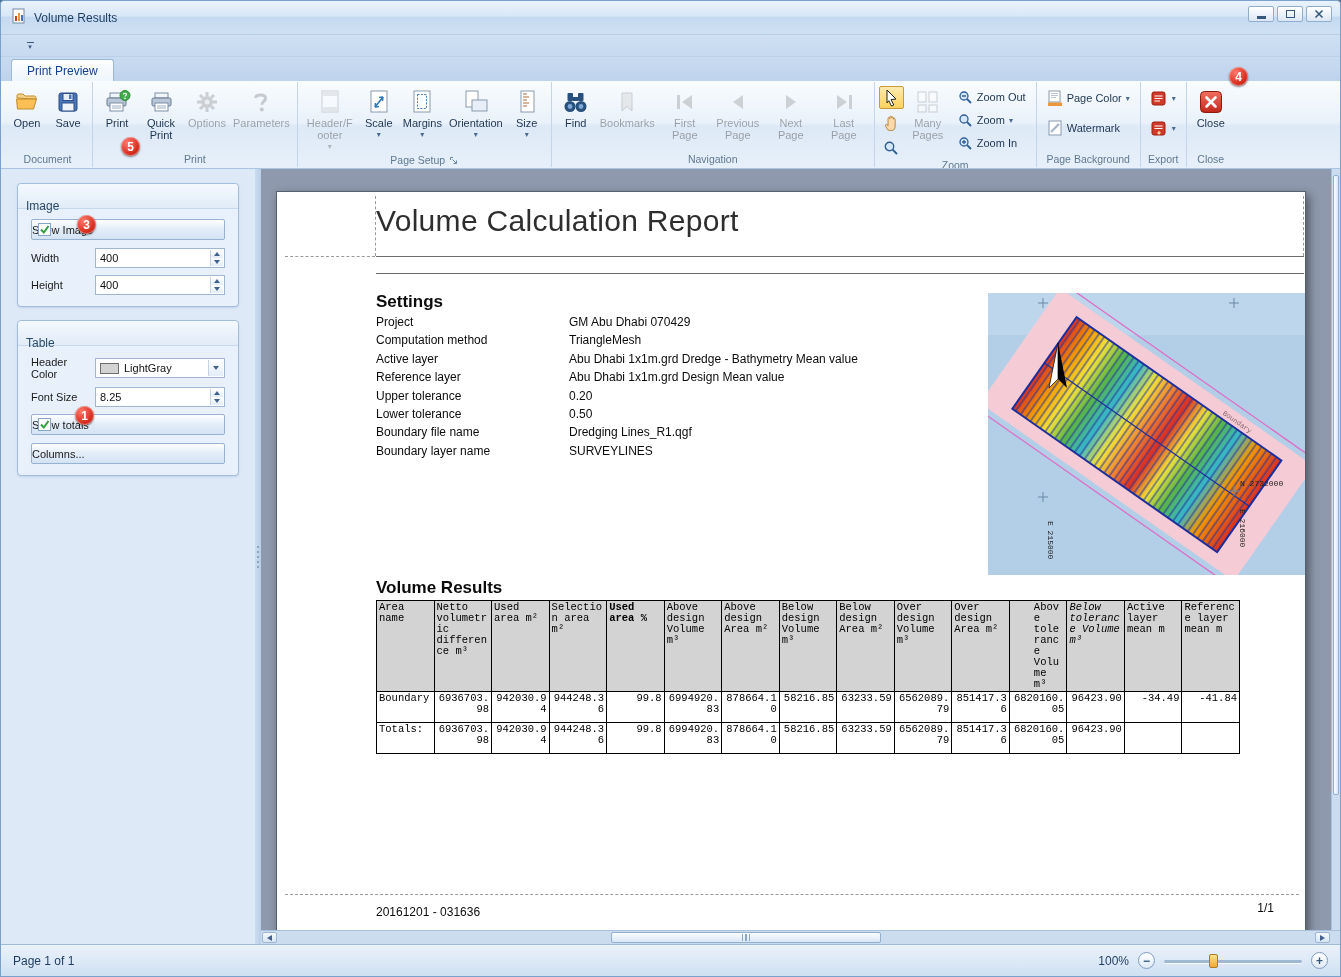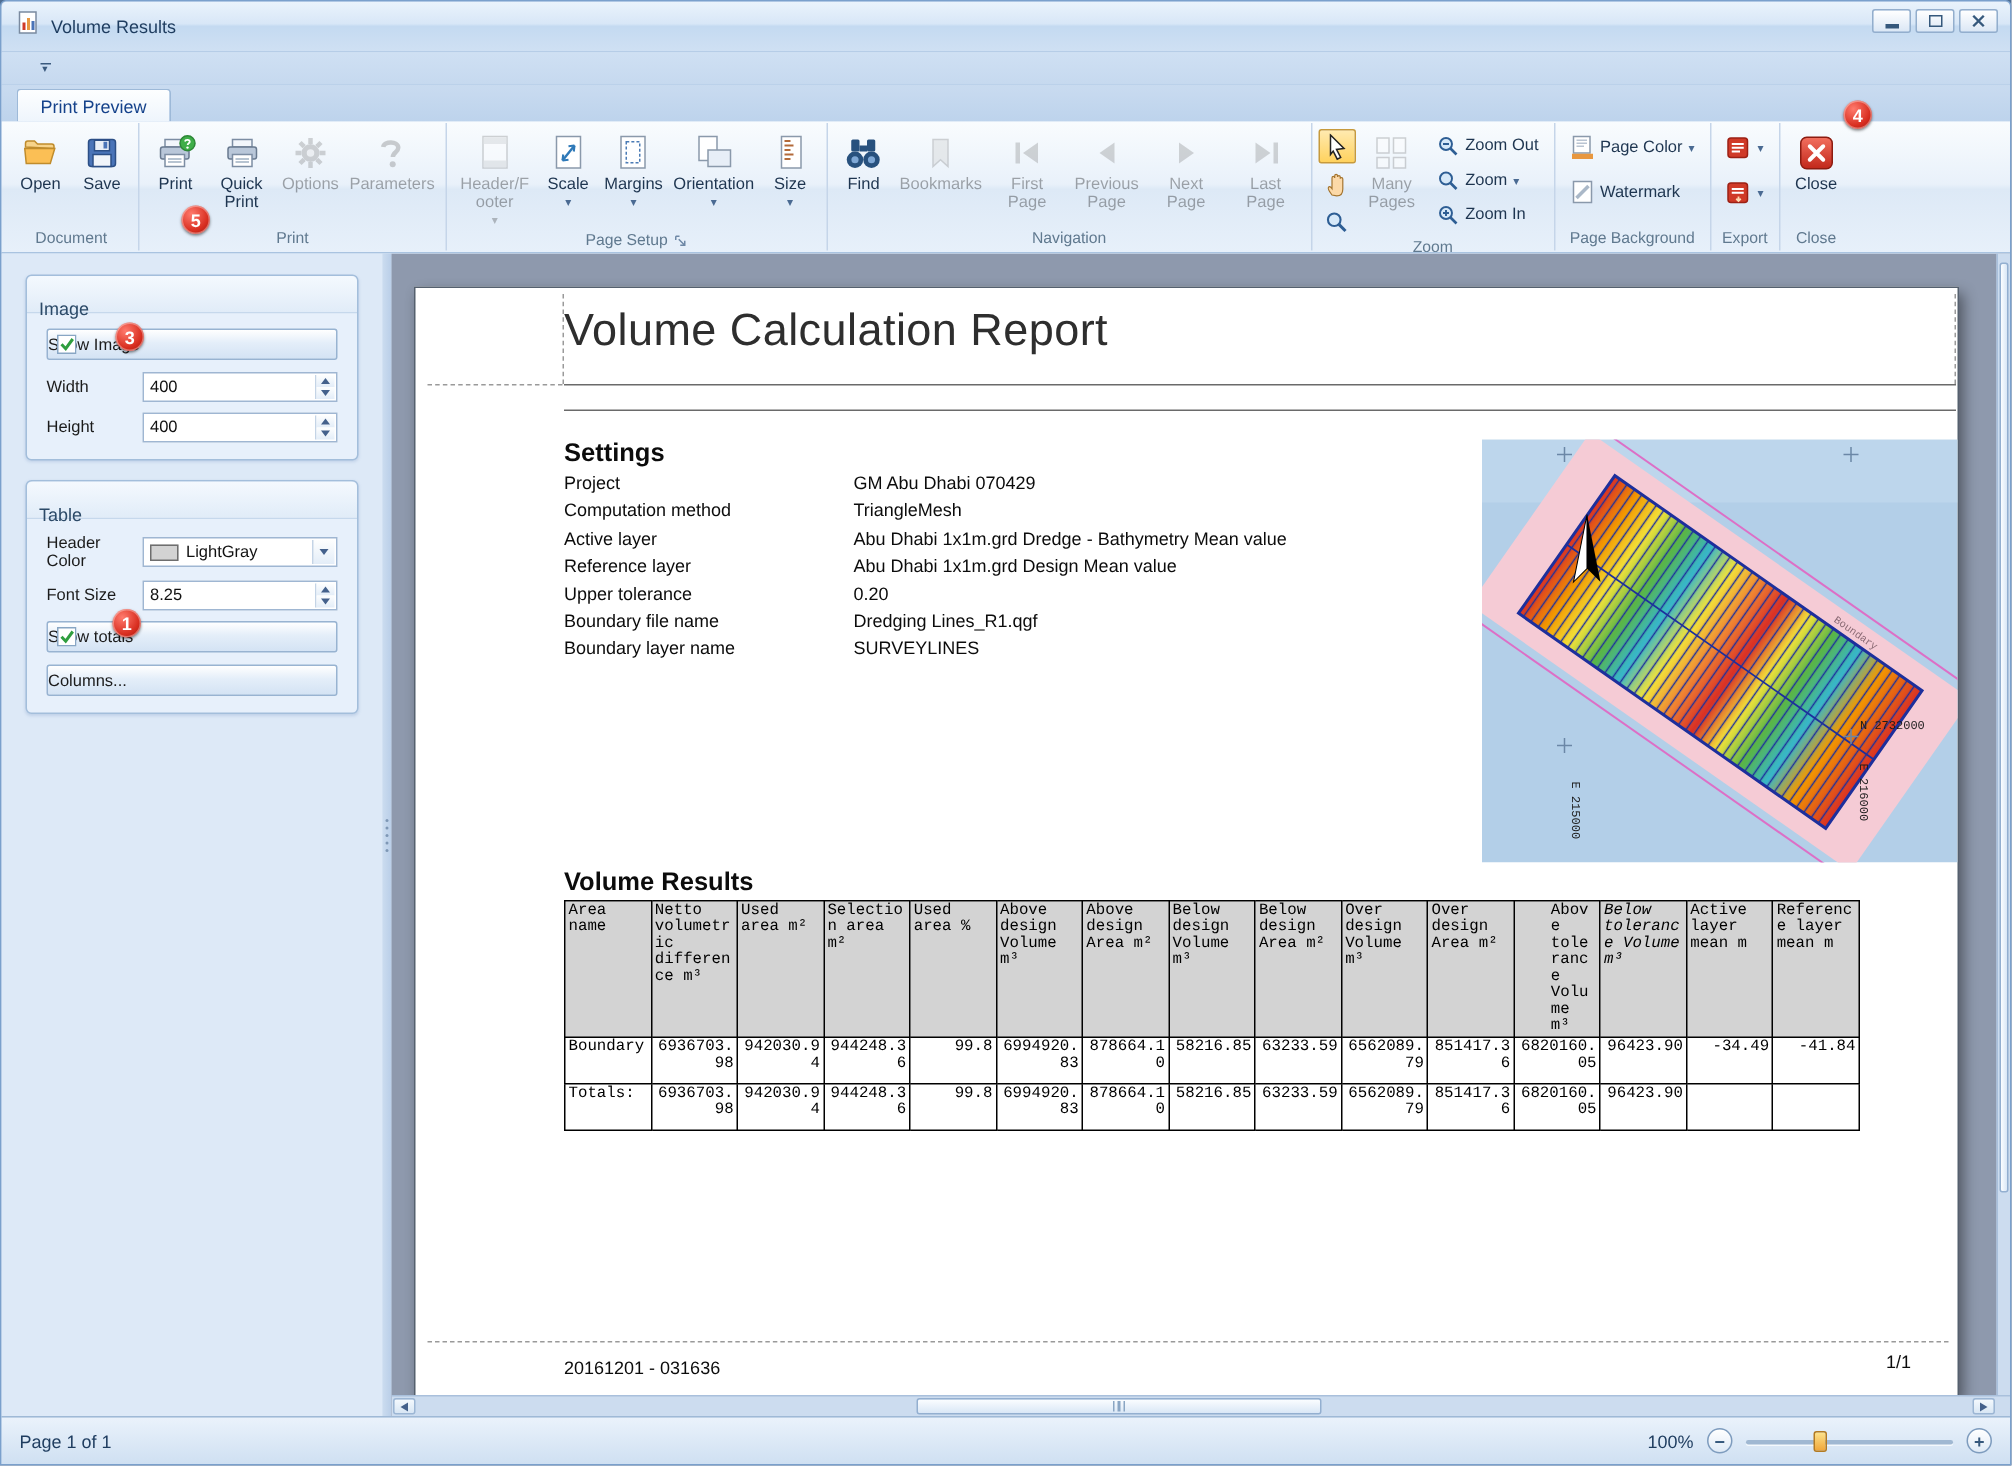--- a/index.html
+++ b/index.html
@@ -603,20 +603,24 @@
               <span class="set-label">Active layer</span>
               <span>Abu Dhabi 1x1m.grd Dredge - Bathymetry Mean value</span>
             </div>
             <div class="set-row">
               <span class="set-label">Reference layer</span>
               <span>Abu Dhabi 1x1m.grd Design Mean value</span>
             </div>
             <div class="set-row">
               <span class="set-label">Upper tolerance</span>
               <span>0.20</span>
+            </div>
+            <div class="set-row">
+              <span class="set-label">Lower tolerance</span>
+              <span>0.50</span>
             </div>
             <div class="set-row">
               <span class="set-label">Boundary file name</span>
               <span>Dredging Lines_R1.qgf</span>
             </div>
             <div class="set-row">
               <span class="set-label">Boundary layer name</span>
               <span>SURVEYLINES</span>
             </div>
           </div>
@@ -670,21 +674,21 @@
         </div>
 
         <div class="sec-heading" style="left:99px;top:386px">Volume Results</div>
         <table class="results-table">
           <thead>
               <tr>
                 <th style="background: rgb(211, 211, 211);">Area name</th>
                 <th style="background: rgb(211, 211, 211);">Netto volumetric difference m³</th>
                 <th style="background: rgb(211, 211, 211);">Used area m²</th>
                 <th style="background: rgb(211, 211, 211);">Selection area m²</th>
-                <th style="background: rgb(211, 211, 211);">Used area %</th>
+                <th style="background: rgb(211, 211, 211); font-weight: bold;">Used area %</th>
                 <th style="background: rgb(211, 211, 211);">Above design Volume m³</th>
                 <th style="background: rgb(211, 211, 211);">Above design Area m²</th>
                 <th style="background: rgb(211, 211, 211);">Below design Volume m³</th>
                 <th style="background: rgb(211, 211, 211);">Below design Area m²</th>
                 <th style="background: rgb(211, 211, 211);">Over design Volume m³</th>
                 <th style="background: rgb(211, 211, 211);">Over design Area m²</th>
                 <th style="background: rgb(211, 211, 211); padding-left: 24px;">Above tolerance Volume m³</th>
                 <th style="background: rgb(211, 211, 211); font-style: italic;">Below tolerance Volume m³</th>
                 <th style="background: rgb(211, 211, 211);">Active layer mean m</th>
                 <th style="background: rgb(211, 211, 211);">Reference layer mean m</th>

